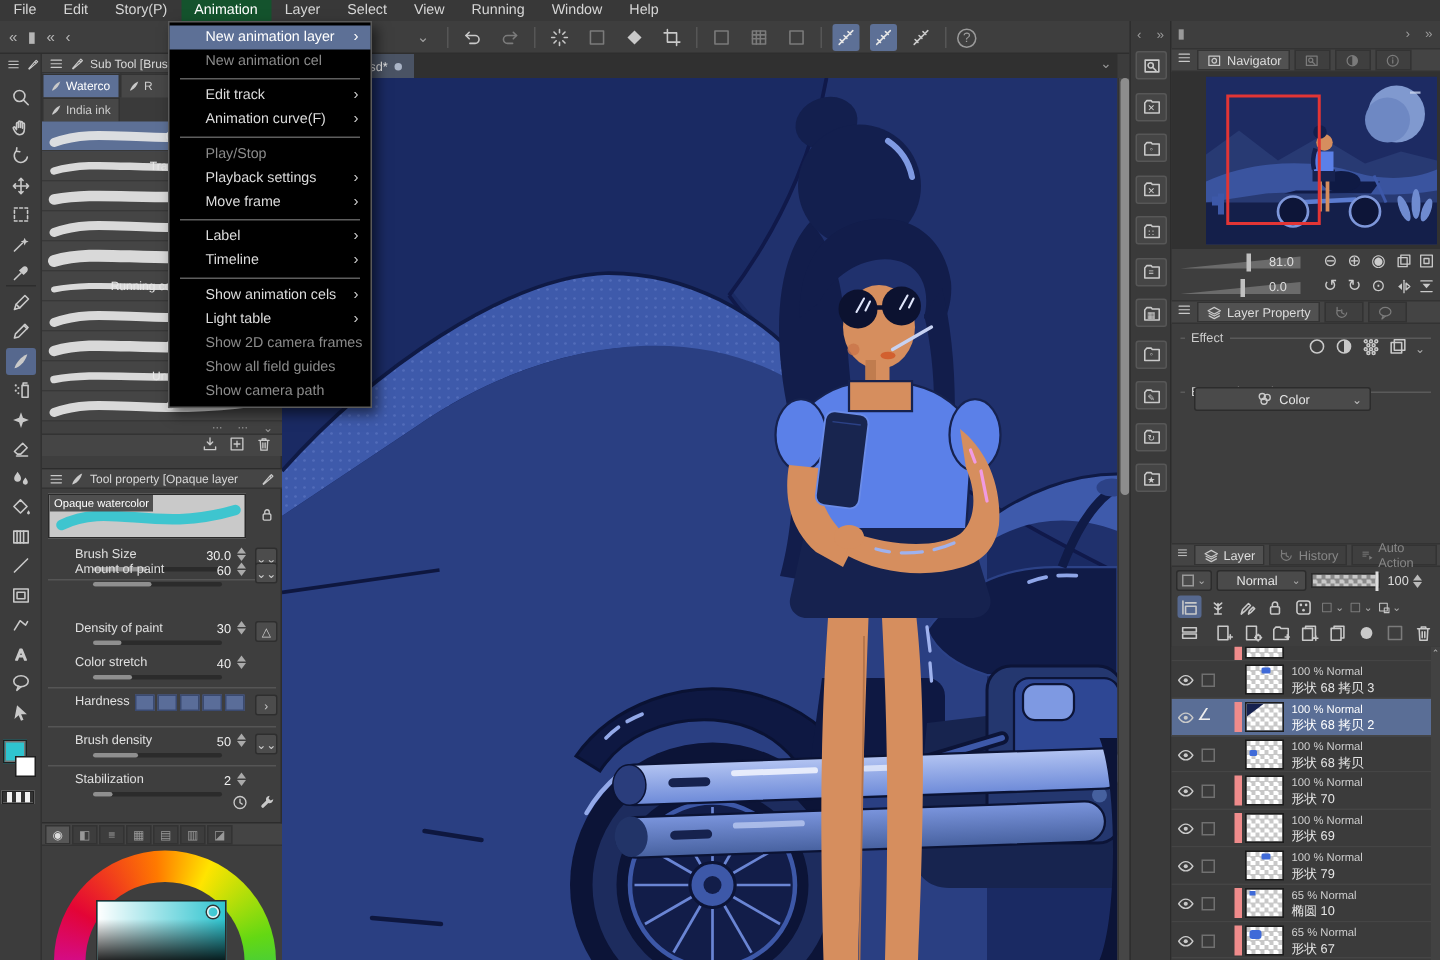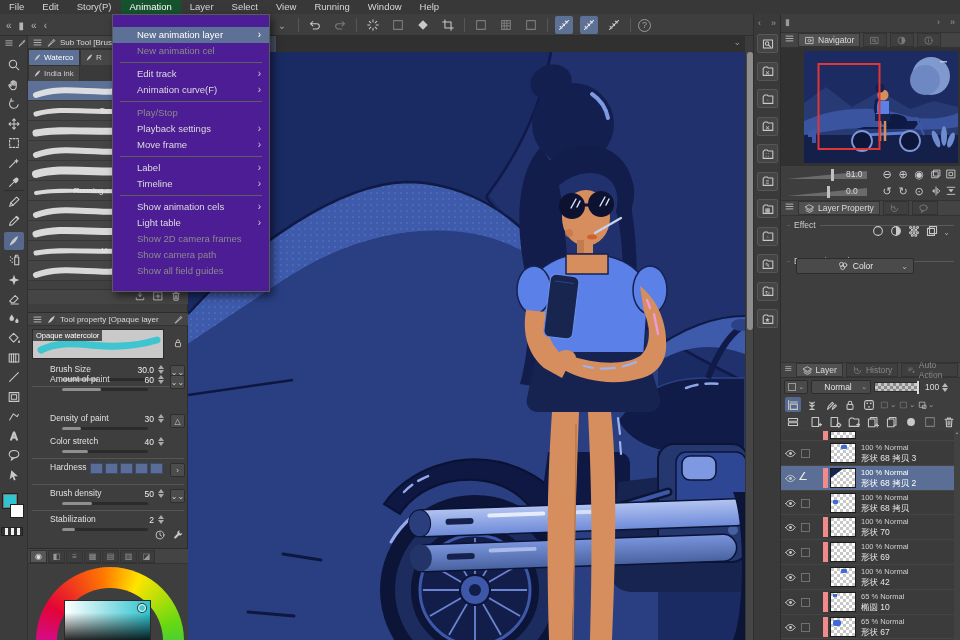--- a/index.html
+++ b/index.html
@@ -125,21 +125,21 @@
   .lay .penmark{position:absolute;left:17px;top:4px;font-size:11px;color:#eee}
   .lay .stripe{position:absolute;left:42px;top:2px;width:5px;height:20px;background:#ef8b8b}
   .lay .thumb{position:absolute;left:49px;top:2px;width:26px;height:20px;border:1px solid #1c1c1c;background:conic-gradient(#fff 0 25%,#c8c8c8 0 50%,#fff 0 75%,#c8c8c8 0) 0 0/6px 6px;overflow:hidden}
   .lay .info{position:absolute;left:80px;top:2px;font-size:7.5px;color:#cfcfcf;white-space:nowrap}
   .lay .nm{position:absolute;left:80px;top:12px;font-size:8.5px;color:#e5e5e5;white-space:nowrap}
   .lay.sel .info,.lay.sel .nm{color:#fff}
   .mark{position:absolute;background:#3f6ad8}
   #listscroll{position:absolute;right:1px;top:0;width:6px;height:100%;background:#424242}
   #listscroll .ar{position:absolute;top:0;left:0;width:6px;text-align:center;font-size:6px;color:#bbb}
   
-  #animmenu{left:112px;top:14px;width:158px;background:#4c1d95;border:1px solid #5a5a5a;box-shadow:3px 4px 8px rgba(0,0,0,.55);z-index:50;padding:12px 0}
+  #animmenu{left:112px;top:14px;width:136px;background:#000000;border:1px solid #5a5a5a;box-shadow:3px 4px 8px rgba(0,0,0,.55);z-index:50;padding:2px 0}
   .mi{position:relative;height:16px;line-height:16px;padding-left:24px;font-size:9.5px;color:#dcdcdc;white-space:nowrap}
   .mi.dis{color:#8b8b8b}
   .mi.hl{background:#5d7096;color:#fff}
   .mi .arr{position:absolute;right:8px;top:0;font-size:10px;color:#ccc}
   .mi.hl .arr{color:#fff}
   .msep{height:1px;background:#5e5e5e;margin:3px 7px}
   .glyph{font-size:10px;color:#b5b5b5}
 </style>
 </head>
 <body>
@@ -1455,21 +1455,21 @@
             <svg viewBox="0 0 16 16">
               <path d="M2.2 8c1.7-2.5 3.8-3.8 5.8-3.8S12.1 5.5 13.8 8c-1.7 2.5-3.8 3.8-5.8 3.8S3.9 10.5 2.2 8z"></path>
               <circle class="f" cx="8" cy="8" r="1.7"></circle>
             </svg>
           </span>
           <span class="cell2"></span>
           <span class="thumb" style="">
             <span class="mark" style="left:10px;top:1px;width:6px;height:4px;border-radius:1px"></span>
           </span>
           <span class="info">100 % Normal</span>
-          <span class="nm">形状 42</span>
+          <span class="nm">形状 79</span>
         </div>
         <div class="lay">
           <span class="eye ic">
             <svg viewBox="0 0 16 16">
               <path d="M2.2 8c1.7-2.5 3.8-3.8 5.8-3.8S12.1 5.5 13.8 8c-1.7 2.5-3.8 3.8-5.8 3.8S3.9 10.5 2.2 8z"></path>
               <circle class="f" cx="8" cy="8" r="1.7"></circle>
             </svg>
           </span>
           <span class="cell2"></span>
           <span class="stripe" style=""></span>
@@ -1511,15 +1511,15 @@
     <div class="mi dis">Play/Stop</div>
     <div class="mi">Playback settings<span class="arr">›</span></div>
     <div class="mi">Move frame<span class="arr">›</span></div>
     <div class="msep"></div>
     <div class="mi">Label<span class="arr">›</span></div>
     <div class="mi">Timeline<span class="arr">›</span></div>
     <div class="msep"></div>
     <div class="mi">Show animation cels<span class="arr">›</span></div>
     <div class="mi">Light table<span class="arr">›</span></div>
     <div class="mi dis">Show 2D camera frames</div>
+    <div class="mi dis">Show all field guides</div>
     <div class="mi dis">Show camera path</div>
-    <div class="mi dis">Show all field guides</div>
   </div>
 
 </body></html>

